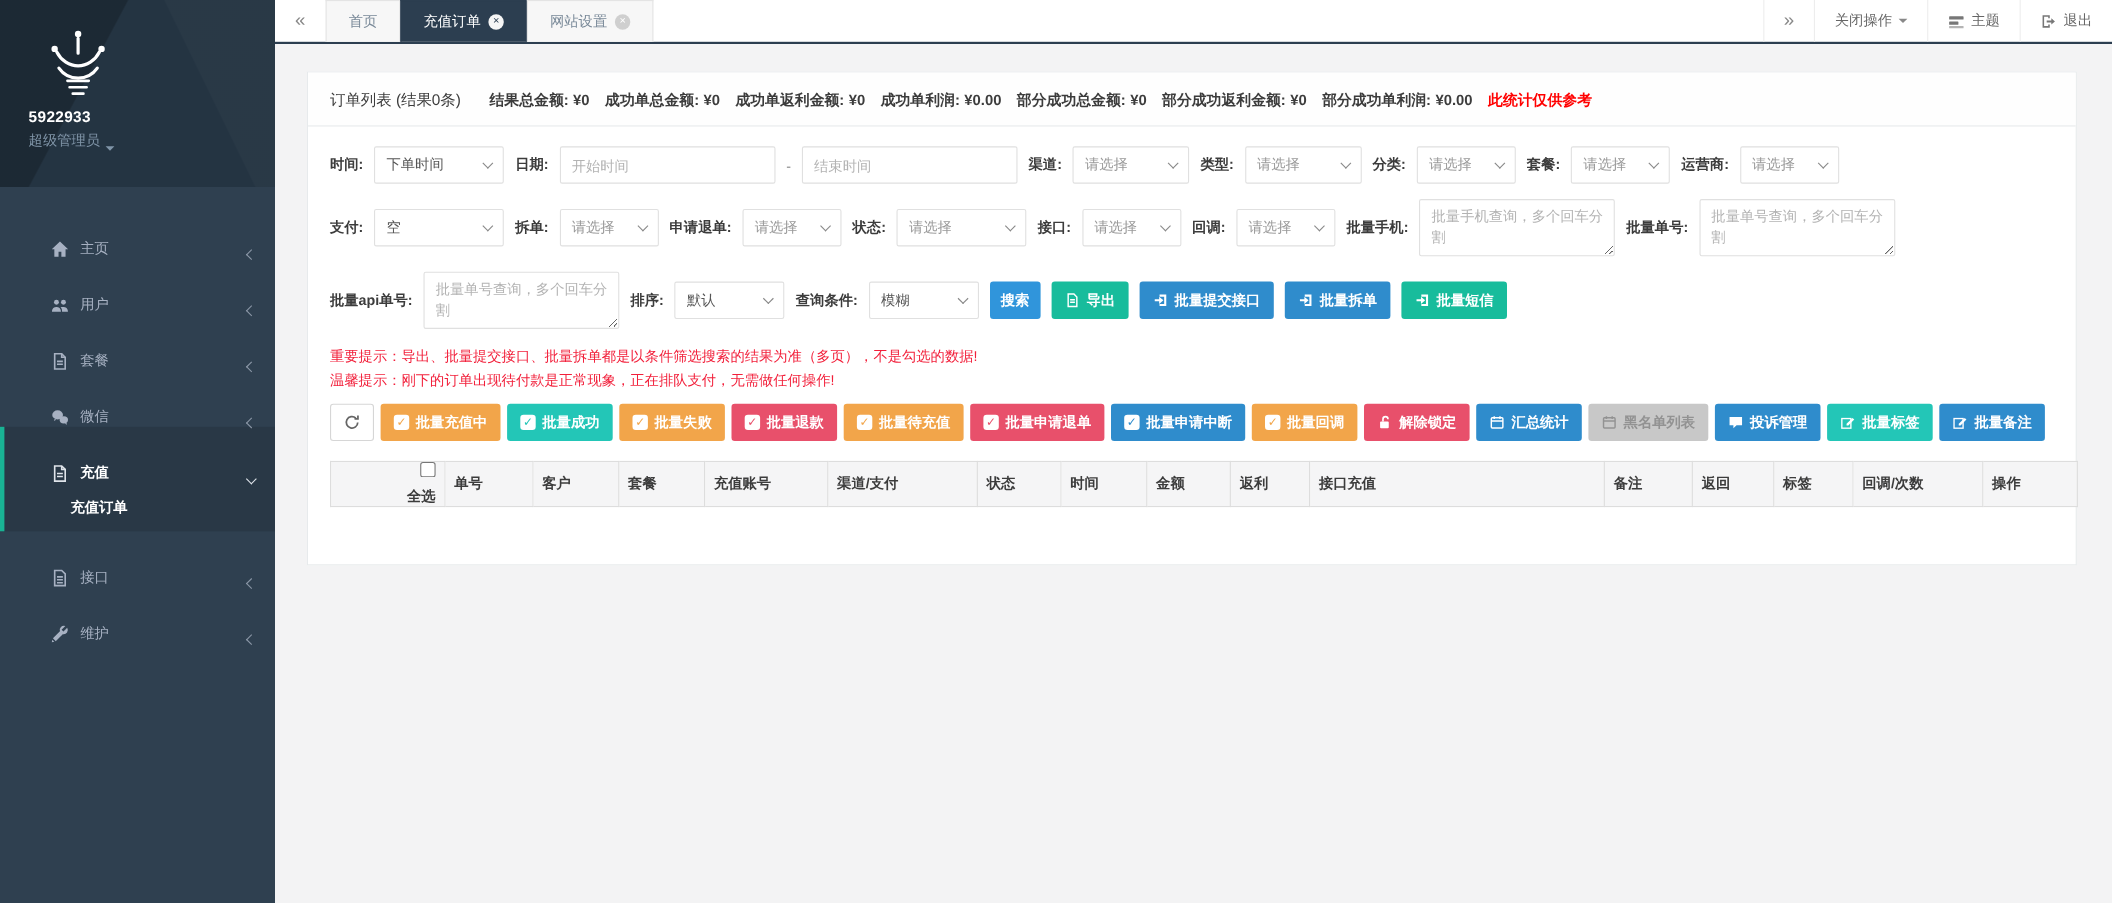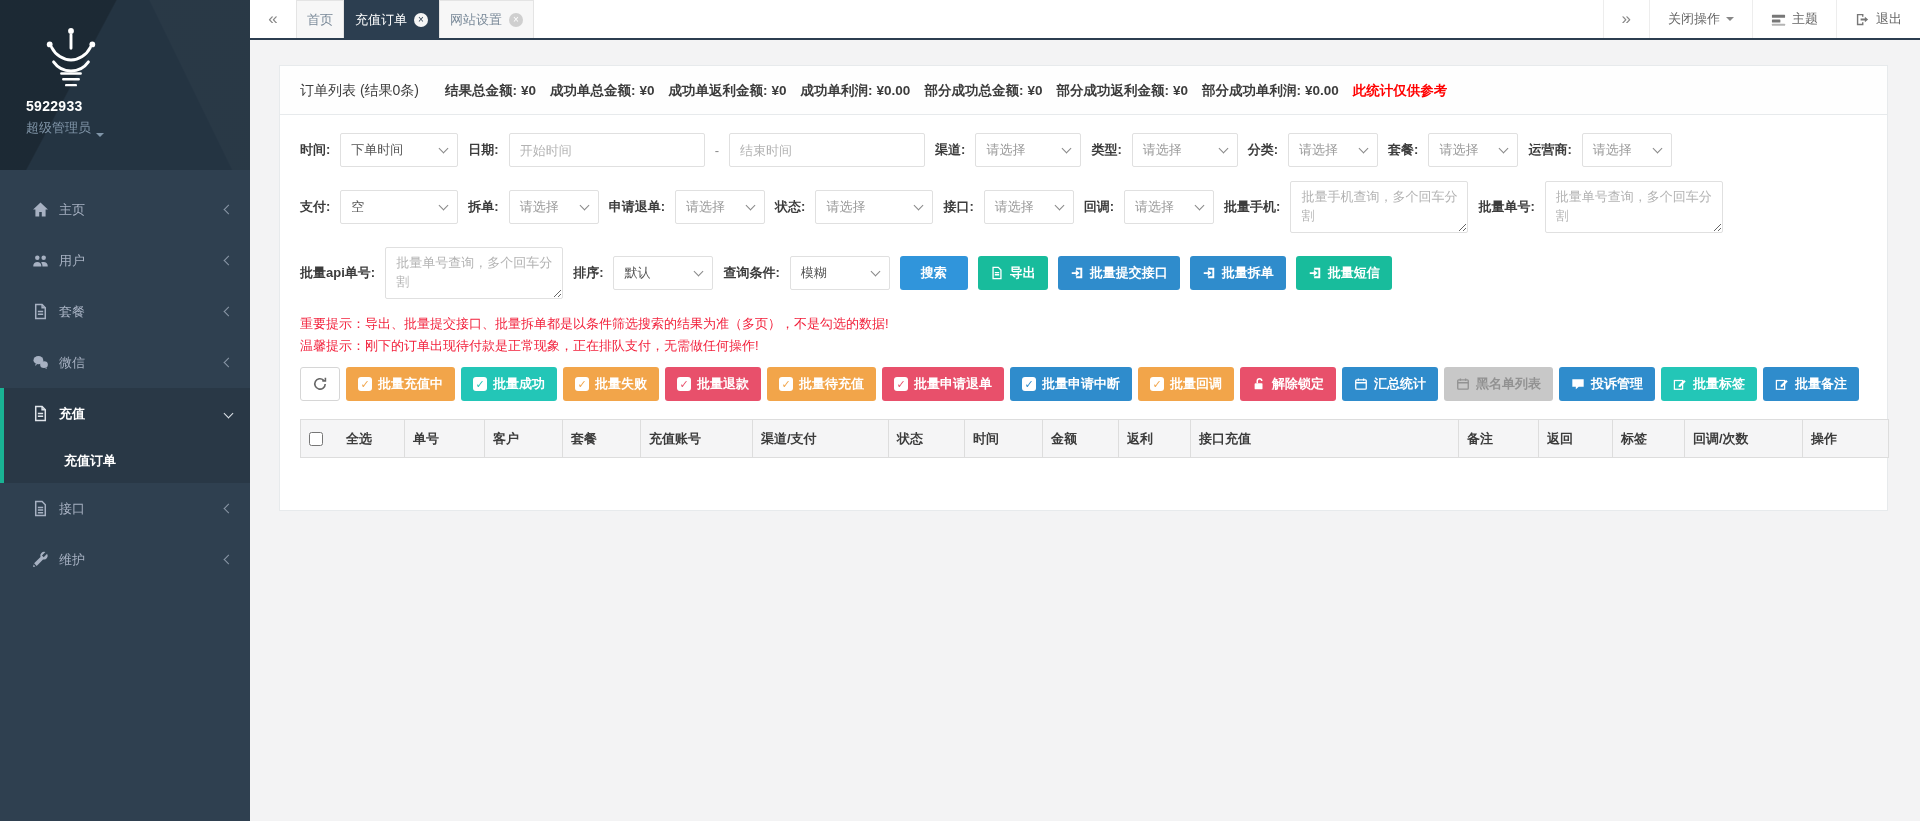--- a/index.html
+++ b/index.html
@@ -11,37 +11,37 @@
   .sidebar { width:250px; height:821px; background:#2f4050; flex:0 0 250px; position:relative; }
   .logo-area { height:170px; background:#243442;
     background-image:linear-gradient(118deg, rgba(0,0,0,.22) 0 34%, transparent 34.5%),
                      linear-gradient(244deg, rgba(255,255,255,.025) 0 30%, transparent 30.5%);
     padding:22px 0 0 26px; color:#fff; }
   .logo-ic { width:62px; height:72px; display:block; margin-left:14px; }
   .uid { font-weight:bold; font-size:14px; margin-top:4px; letter-spacing:.3px; }
   .role { color:#8095a8; font-size:13px; margin-top:5px; display:flex; align-items:flex-end; gap:5px; }
   .tri-down { width:0; height:0; border-left:4px solid transparent; border-right:4px solid transparent; border-top:4px solid #8095a8; display:inline-block; }
   .nav { padding-top:14px; }
-  .mi { display:flex; align-items:center; height:51px; padding:0 18px 0 32px; color:#a7b1c2; cursor:pointer; position:relative; }
+  .mi { display:flex; align-items:flex-end; height:51px; padding:0 18px 0 32px; color:#a7b1c2; cursor:pointer; position:relative;margin-left:14px; }
   .mi .ic { width:17px; height:17px; margin-right:10px; flex:0 0 17px; color:#a7b1c2; }
   .mi .lbl { flex:1; font-size:13px; }
   .chev { width:7px; height:7px; border-right:1.5px solid #8b97a7; border-bottom:1.5px solid #8b97a7; display:inline-block; }
   .chev.left { transform:rotate(135deg); }
   .chev.down { transform:rotate(45deg); border-color:#dfe4ea; }
   .mi-block-active { background:#293846; border-left:4px solid #19b394; }
   .mi-block-active .mi { padding-left:28px; color:#ffffff; font-weight:bold; }
   .mi-block-active .mi .ic { color:#dfe4ea; }
   .sub-mi { display:flex; align-items:center; height:44px; padding-left:60px; color:#ffffff; font-weight:bold; font-size:13px; cursor:pointer; }
 
   
   .main { flex:1; display:flex; flex-direction:column; min-width:0; }
   .topbar { height:40px; background:#fff; border-bottom:2px solid #2c3e50; display:flex; align-items:stretch; }
   .tb-collapse { width:46px; display:flex; align-items:center; justify-content:center; color:#888; font-size:17px; cursor:pointer; }
   .tabs { display:flex; align-items:stretch; }
-  .tab { display:flex; align-items:center; gap:7px; padding:0 10px; font-size:13px; color:#7a8a99; background:#f7f7f7; border:1px solid #e4e4e4; border-bottom:none; cursor:pointer; }
+  .tab { display:flex; align-items:center; gap:7px; padding:0 20px; font-size:13px; color:#7a8a99; background:#f7f7f7; border:1px solid #e4e4e4; border-bottom:none; cursor:pointer; }
   .tab.active { background:#2c3e50; color:#fff; border-color:#2c3e50; }
   .tab-close { width:14px; height:14px; border-radius:50%; background:#cfcfcf; color:#fff; font-size:10px; line-height:13px; text-align:center; display:inline-block; cursor:pointer; }
   .tab.active .tab-close { background:#f5f5f5; color:#2c3e50; }
   .tb-right { margin-left:auto; display:flex; align-items:stretch; }
   .tb-item { display:flex; align-items:center; gap:6px; padding:0 18px; border-left:1px solid #ededed; color:#666; font-size:13px; cursor:pointer; }
   .tb-item .svgic { width:15px; height:15px; color:#777; }
 
   .content { flex:1; padding:25px 32px 0 29px; overflow:hidden; }
   .panel { background:#fff; border:1px solid #e7eaec; }
   .p-head { padding:16px 20px 14px 20px; border-bottom:1px solid #e7eaec; background:#fefefe;
@@ -66,34 +66,34 @@
   .dash { color:#888; }
 
   .btn { height:34px; border:none; border-radius:3px; color:#fff; font-size:13px; font-weight:bold; padding:0 12px; display:inline-flex; align-items:center; gap:6px; cursor:pointer; font-family:inherit; white-space:nowrap; }
   .btn .svgic { width:14px; height:14px; }
   .btn-blue   { background:#2f8ccc; }
   .btn-teal   { background:#18bc9c; }
   .btn-mint   { background:#23c6b7; }
   .btn-orange { background:#f2a54a; }
   .btn-red    { background:#e8506b; }
   .btn-gray   { background:#c8c8c8; color:#929292; }
-  .btn-search { background:#3095db; padding:0 21px; }
+  .btn-search { background:#3095db; padding:0 10px; }
   .chk-ic { width:14px; height:14px; background:#fff; border-radius:3px; font-size:11px; line-height:14px; text-align:center; font-weight:bold; display:inline-block; }
   .btn-orange .chk-ic { color:#f2a54a; } .btn-mint .chk-ic { color:#23c6b7; }
   .btn-red .chk-ic { color:#e8506b; } .btn-blue .chk-ic { color:#2f8ccc; }
   .btn-refresh { width:40px; height:34px; background:#fff; border:1px solid #d6d6d6; border-radius:3px; color:#666; display:inline-flex; align-items:center; justify-content:center; cursor:pointer; }
   .btn-refresh .svgic { width:16px; height:16px; }
 
   .warn { color:#f21f3a; font-size:13px; line-height:1.7; font-weight:normal; }
   .warn-wrap { margin:4px 0 10px 0; }
   .brow { display:flex; align-items:center; gap:6px; margin:10px 0 18px 0; flex-wrap:nowrap; }
 
   table.grid { width:100%; border-collapse:collapse; table-layout:fixed; }
   .grid th { background:#f5f5f6; border:1px solid #dddddd; height:38px; font-size:13px; color:#3c3c3c; font-weight:bold; text-align:left; padding:0 8px; white-space:nowrap; overflow:hidden; }
-  .grid .cell-check { display:flex; align-items:center; gap:23px; }
+  .grid .cell-check { display:flex; align-items:flex-end; gap:8px;flex-direction:column; }
   .grid input[type=checkbox] { width:14px; height:14px; accent-color:#fff; }
   .empty-body { height:26px; }
 </style>
 </head>
 <body>
 
 <div class="app">
 
   <aside class="sidebar">
     <div class="logo-area">

